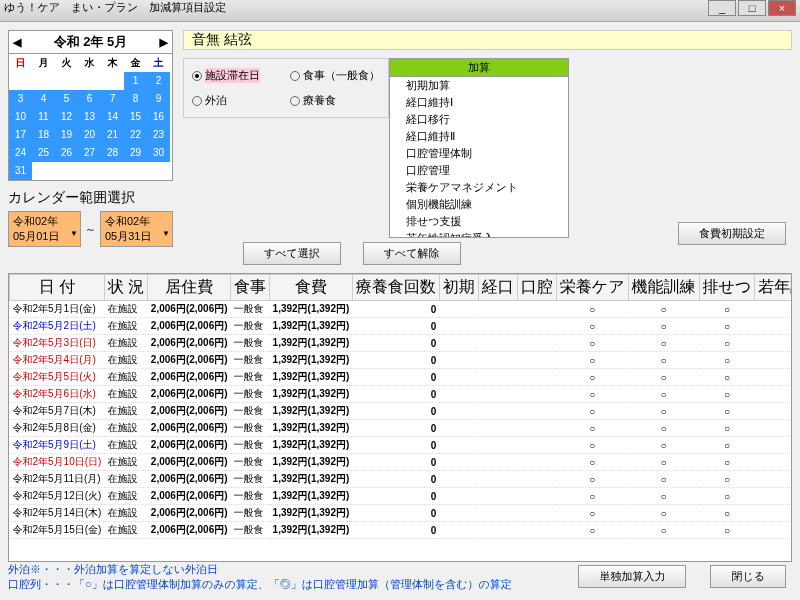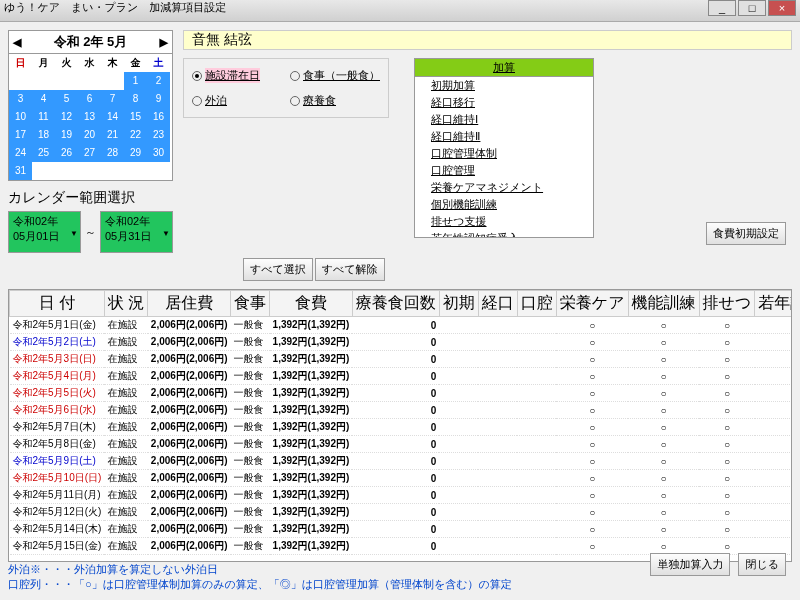--- a/index.html
+++ b/index.html
@@ -17,43 +17,43 @@
 .cal-title { font-size: 13px; font-weight: bold; }
 .cal-grid { border: 1px solid #999; border-top: none; background: #fff; }
 .cal-row { display: flex; }
 .cal-cell { width: 23px; height: 18px; text-align: center; line-height: 18px; font-size: 10px; }
 .cal-dh { font-weight: bold; }
 .cal-sun { color: #c00; }
 .cal-sat { color: #00c; }
 .cal-sel { background: #3399ff; color: #fff; }
 .cal-range-label { margin-top: 8px; font-size: 14px; }
 .range-row { display: flex; align-items: center; gap: 4px; margin-top: 4px; }
-.range-sel { border: 1px solid #999; background: #22c55e; padding: 2px 16px 8px 4px; position: relative; }
+.range-sel { border: 1px solid #999; background: #fdba74; padding: 2px 16px 2px 4px; position: relative; }
 .range-sel::after { content: "▼"; position: absolute; right: 2px; font-size: 8px; }
-.btn { border: 1px solid #999; background: linear-gradient(#fdfdfd,#e0e0e0); padding: 3px 6px; }
-.btn-row { display: flex; gap: 2px; margin-top: 20px; margin-left: 60px; }
+.btn { border: 1px solid #999; background: linear-gradient(#fdfdfd,#e0e0e0); padding: 3px 20px; }
+.btn-row { display: flex; gap: 22px; margin-top: 4px; margin-left: 60px; }
 .right-top { flex: 1; }
 .name-box { background: #ffffcc; border: 1px solid #ccc; padding: 0 8px; font-size: 14px; margin-bottom: 8px; }
-.radio-area { display: flex; gap: 25px; text-decoration: underline; }
+.radio-area { display: flex; gap: 0; }
 .radio-group { border: 1px solid #ccc; padding: 8px; display: grid; grid-template-columns: 90px 90px; gap: 8px; height: 60px; }
 .radio-item { display: flex; align-items: center; gap: 3px; }
 .radio-item.sel .rlabel { background: #ffccdd; }
 .rdot { width: 10px; height: 10px; border: 1px solid #666; border-radius: 50%; display: inline-flex; align-items: center; justify-content: center; }
 .rdot.on::after { content: ""; width: 4px; height: 4px; background: #000; border-radius: 50%; }
 .kasan-box { border: 1px solid #999; width: 180px; background: #fff; }
 .kasan-head { text-align: center; border-bottom: 1px solid #999; background: #84cc16; padding: 1px; }
 .kasan-list { height: 160px; overflow-y: scroll; }
 .kasan-item { padding: 1px 16px; }
 .initbtn { position: absolute; right: 14px; top: 222px; }
 .table-wrap { border: 1px solid #999; background: #fff; margin-top: 8px; height: 300px; overflow: auto; position: relative; }
 table { border-collapse: collapse; width: 100%; }
 th { background: #f4f4f4; border: 1px solid #ccc; padding: 2px 3px; font-weight: normal; font-size: 16px; white-space: nowrap; }
 td { border-bottom: 1px dotted #ddd; padding: 1px 3px; font-size: 10px; white-space: nowrap; }
 .footer-notes { margin-top: 0; font-size: 10px; color: #0044cc; }
-.footer-btns { position: absolute; right: 14px; bottom: 24px; display: flex; gap: 8px; }
+.footer-btns { position: absolute; right: 14px; bottom: 12px; display: flex; gap: 24px; }
 .dt-sat { color: #00c; }
 .dt-sun { color: #c00; }
 .c { text-align: center; }
 .r { text-align: right; font-weight: bold; }
 </style>
 </head>
 <body>
 
 <div class="titlebar">
   <span class="titlebar-text">ゆう！ケア　まい・プラン　加減算項目設定</span>
@@ -163,22 +163,22 @@
             </div>
           <div class="radio-item">
               <span class="rdot"></span>
               <span class="rlabel">療養食</span>
             </div>
         </div>
         <div class="kasan-box">
           <div class="kasan-head">加算</div>
           <div class="kasan-list" id="kasanlist">
               <div class="kasan-item">初期加算</div>
+              <div class="kasan-item">経口維持Ⅰ</div>
               <div class="kasan-item">経口移行</div>
-              <div class="kasan-item">経口維持Ⅰ</div>
               <div class="kasan-item">経口維持Ⅱ</div>
               <div class="kasan-item">口腔管理体制</div>
               <div class="kasan-item">口腔管理</div>
               <div class="kasan-item">栄養ケアマネジメント</div>
               <div class="kasan-item">個別機能訓練</div>
               <div class="kasan-item">排せつ支援</div>
               <div class="kasan-item">若年性認知症受入</div>
             </div>
         </div>
       </div>

